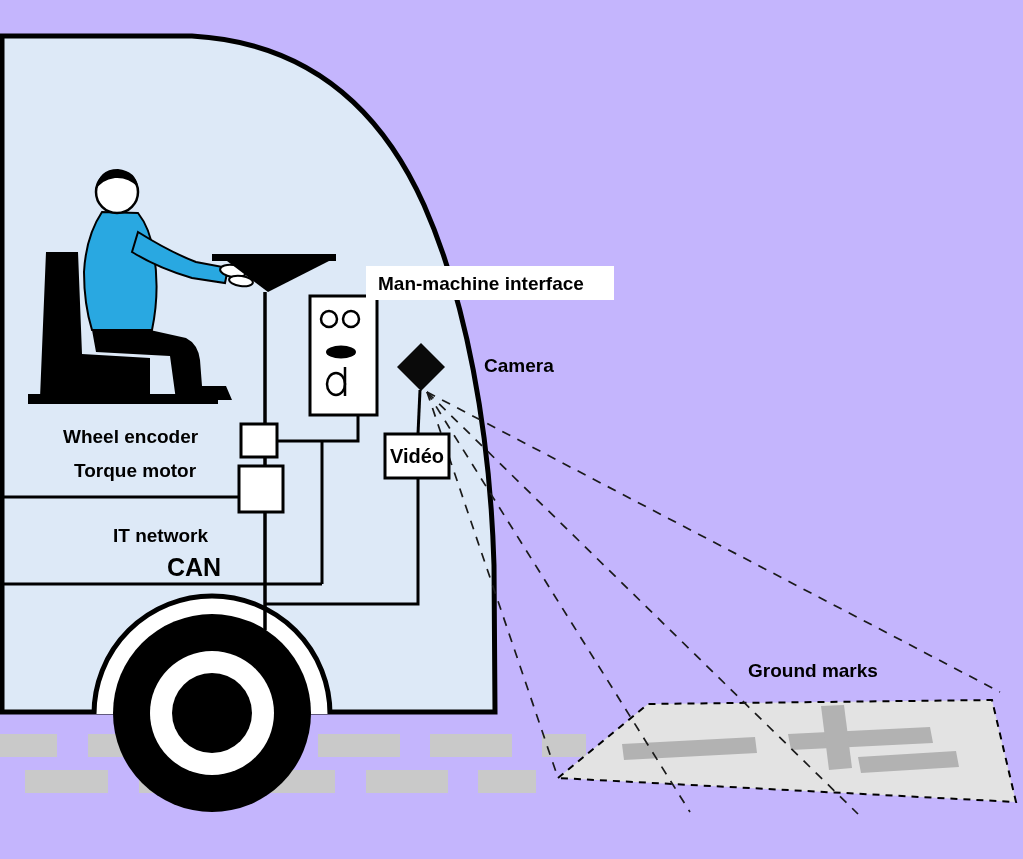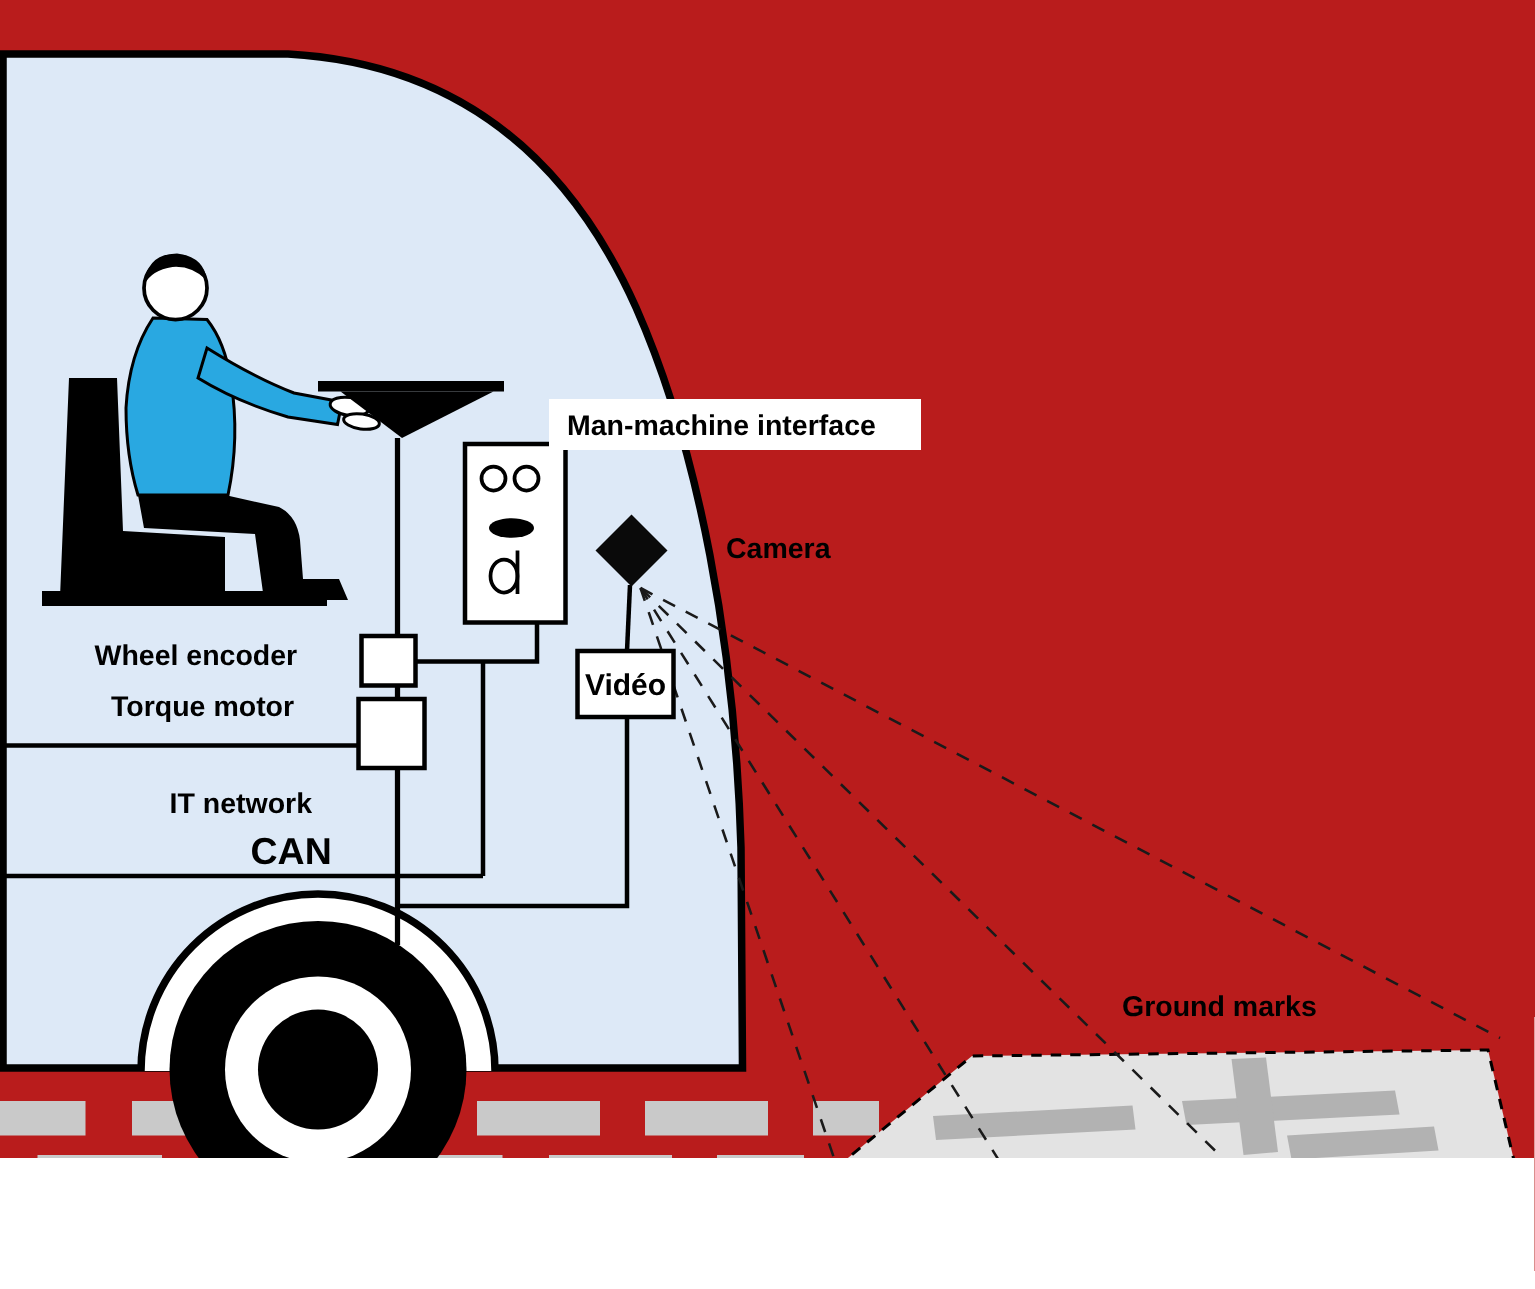--- a/index.html
+++ b/index.html
@@ -1,16 +1,16 @@
 <!DOCTYPE html>
 <html><head>
 <meta charset="utf-8">
 <style>
   html,body{margin:0;padding:0;background:#ffffff;}
-  #stage{position:relative;width:1023px;height:772px;background:#b91c1c;overflow:hidden;}
+  #stage{position:relative;width:1023px;height:859px;background:#c4b5fd;overflow:hidden;}
   svg{display:block;}
   text{font-family:"Liberation Sans","DejaVu Sans",sans-serif;font-weight:bold;fill:#000;}
   .lbl{font-size:19px;}
   .lbl-lg{font-size:25px;}
   .lbl-box{font-size:20px;}
 </style>
 </head>
 <body>
 
 <div id="stage">

